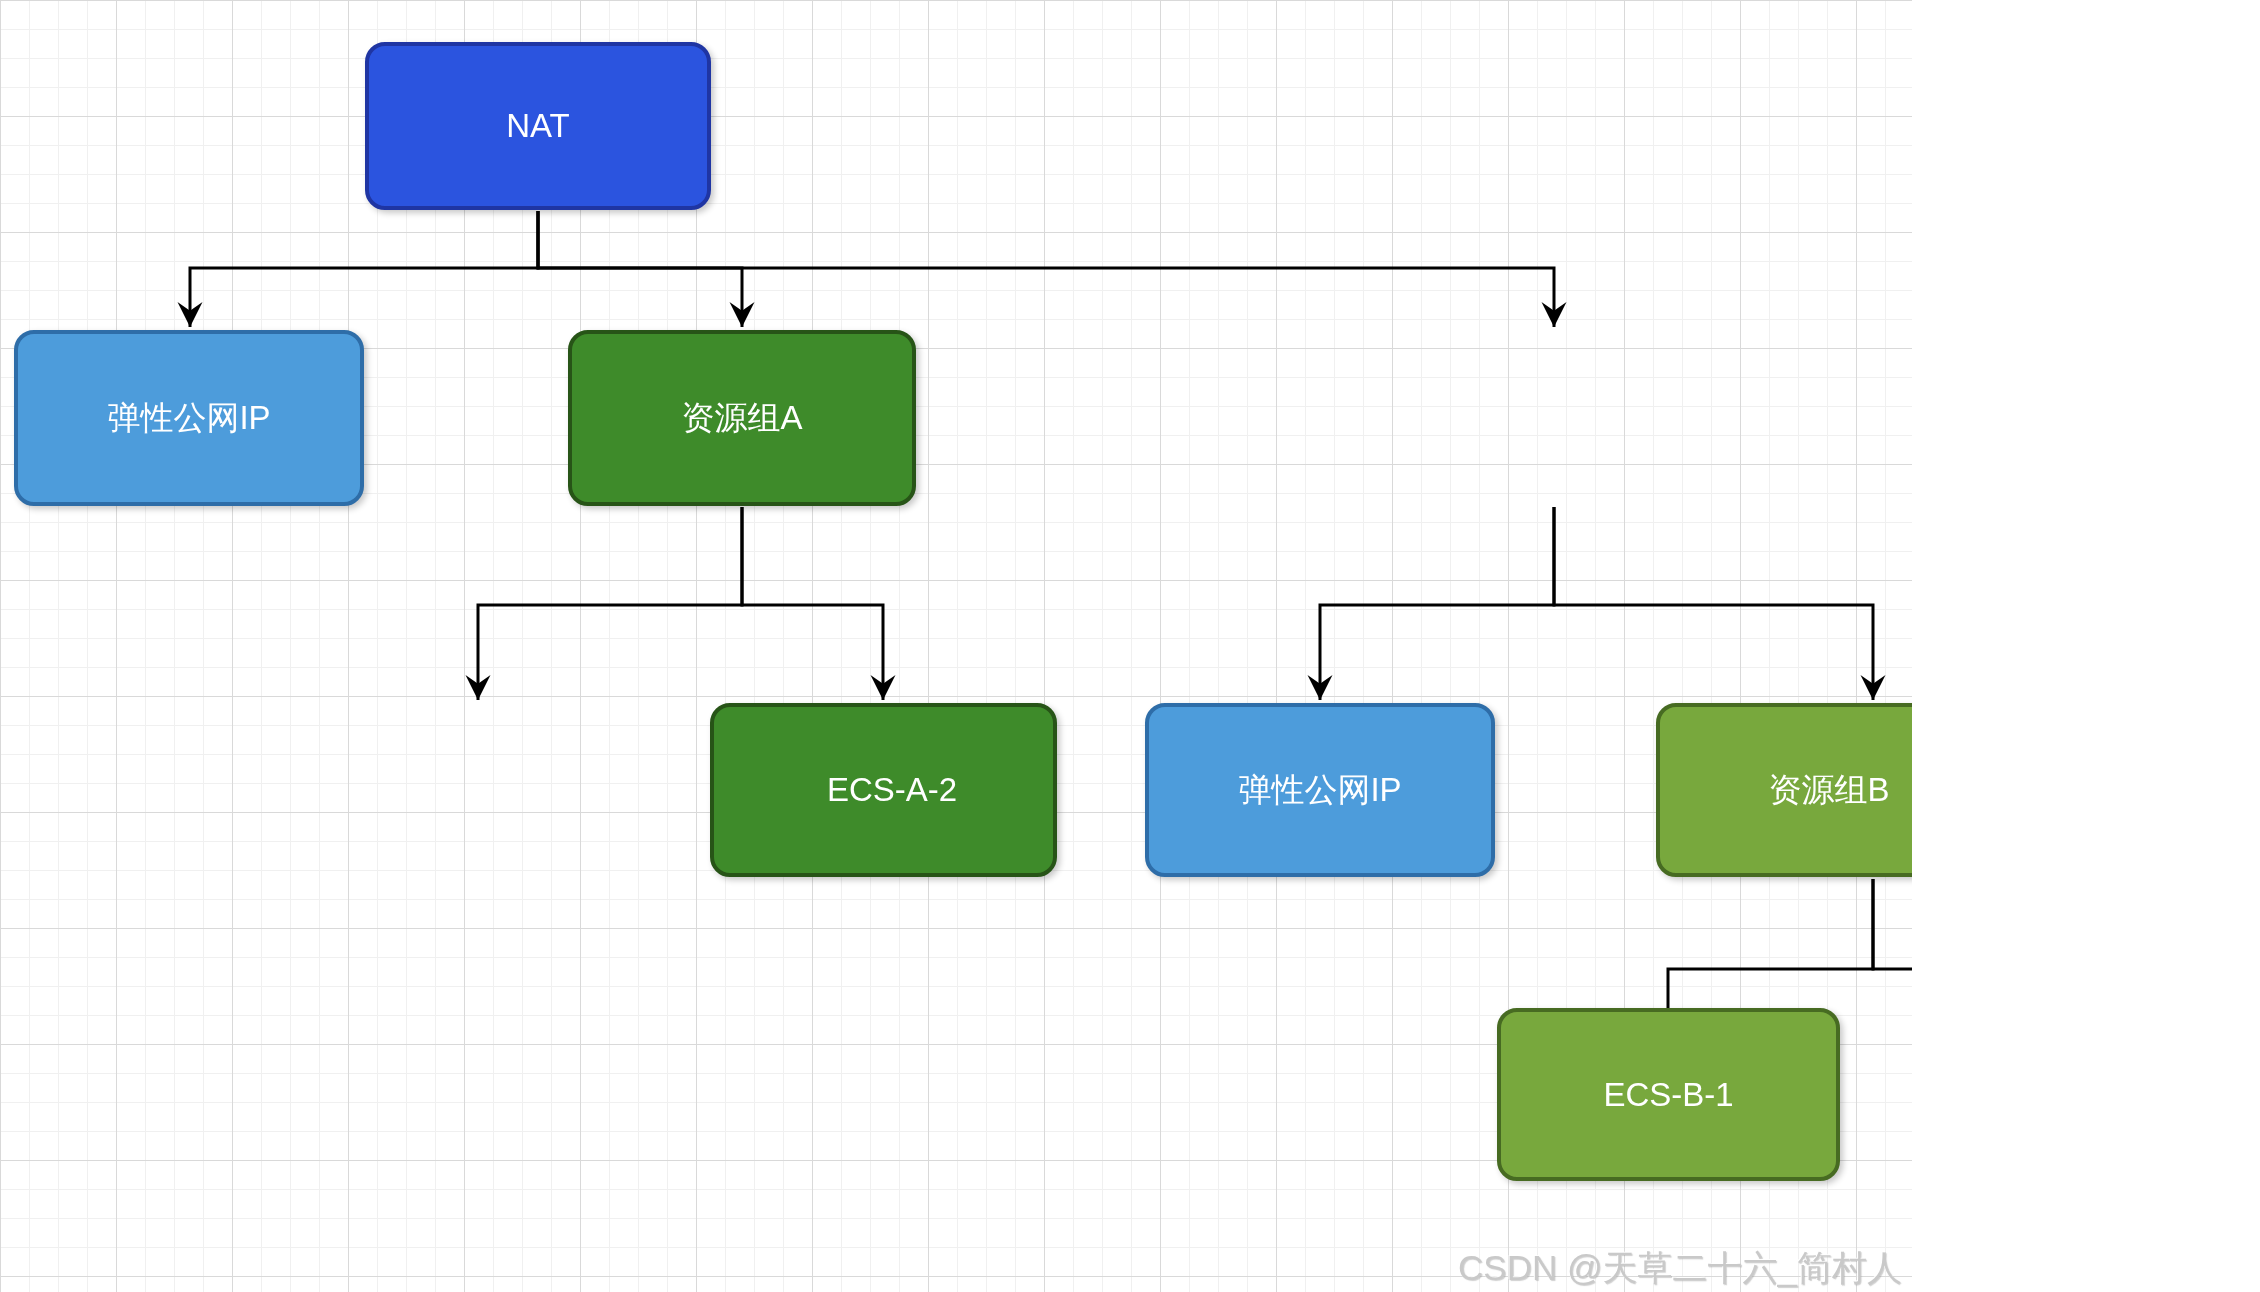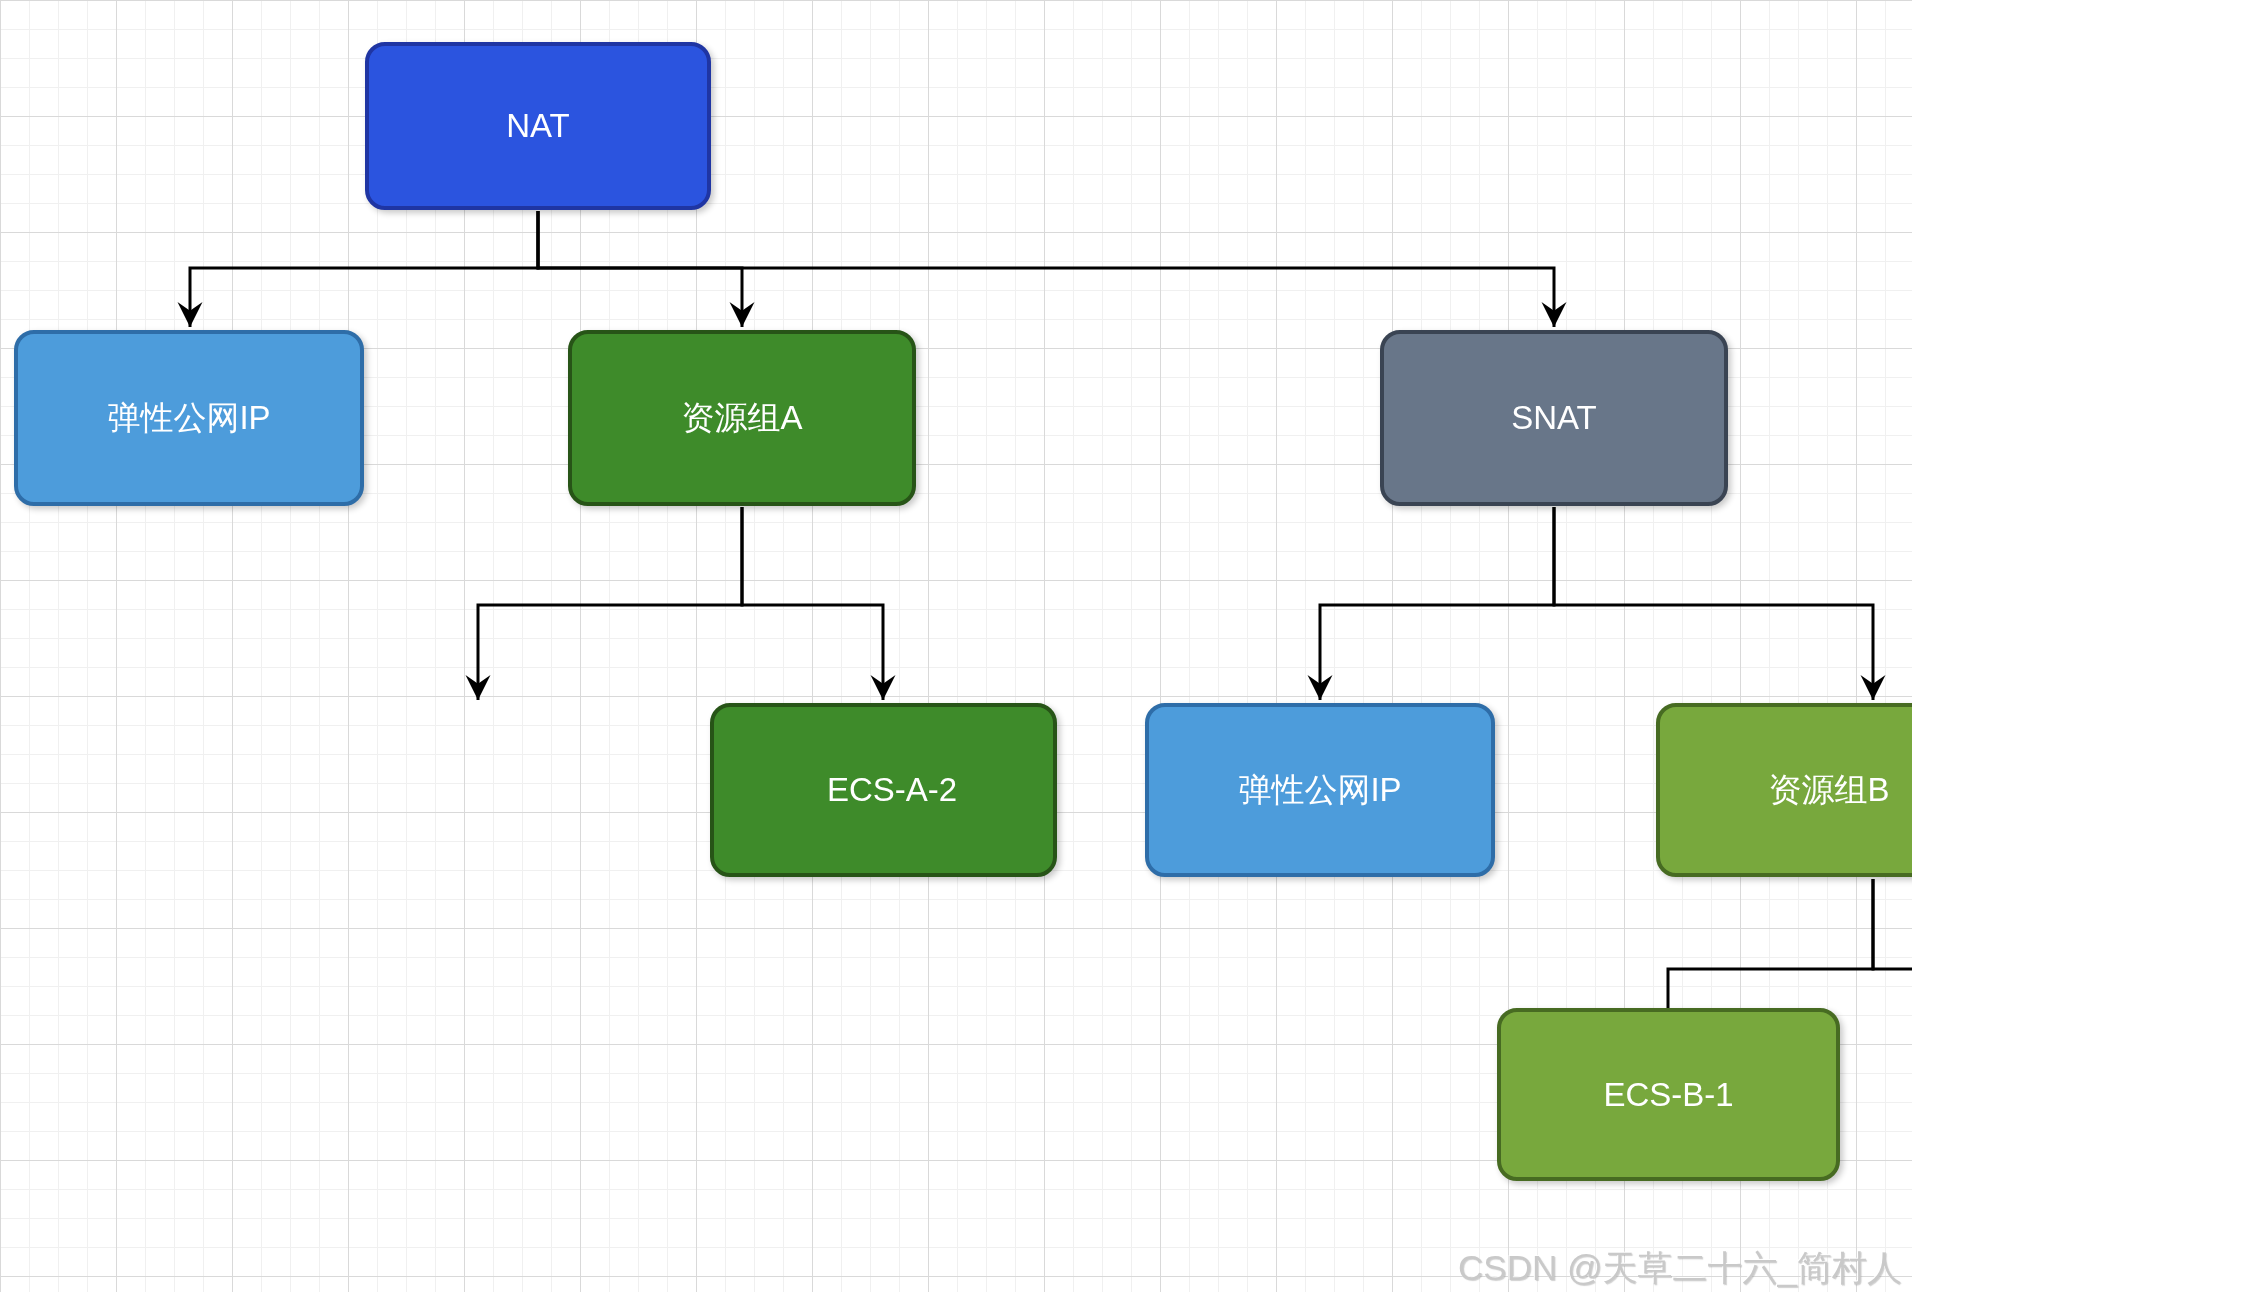--- a/index.html
+++ b/index.html
@@ -84,23 +84,20 @@
 
   <div class="node" style="left: 365px; top: 42px; width: 346px; height: 168px; background: rgb(43, 84, 223); border-color: rgb(31, 53, 163);">
     <span class="label">NAT</span>
   </div>
   <div class="node" style="left: 14px; top: 330px; width: 350px; height: 176px; background: rgb(77, 156, 219); border-color: rgb(46, 109, 168);">
     <span class="label">弹性公网IP</span>
   </div>
   <div class="node" style="left: 568px; top: 330px; width: 348px; height: 176px; background: rgb(62, 139, 42); border-color: rgb(39, 84, 23);">
     <span class="label">资源组A</span>
   </div>
-  <div class="node" style="left: 1380px; top: 330px; width: 348px; height: 176px; background: rgb(104, 118, 137); border-color: rgb(58, 68, 83);">
-    <span class="label">SNAT</span>
-  </div>
   <div class="node" style="left: 710px; top: 703px; width: 347px; height: 174px; background: rgb(62, 139, 42); border-color: rgb(39, 84, 23); padding-left: 17px;">
     <span class="label">ECS-A-2</span>
   </div>
   <div class="node" style="left: 1145px; top: 703px; width: 350px; height: 174px; background: rgb(77, 156, 219); border-color: rgb(46, 109, 168);">
     <span class="label">弹性公网IP</span>
   </div>
   <div class="node" style="left: 1656px; top: 703px; width: 346px; height: 174px; background: rgb(120, 168, 61); border-color: rgb(71, 107, 34);">
     <span class="label">资源组B</span>
   </div>
   <div class="node" style="left: 1497px; top: 1008px; width: 343px; height: 173px; background: rgb(120, 168, 61); border-color: rgb(71, 107, 34);">

